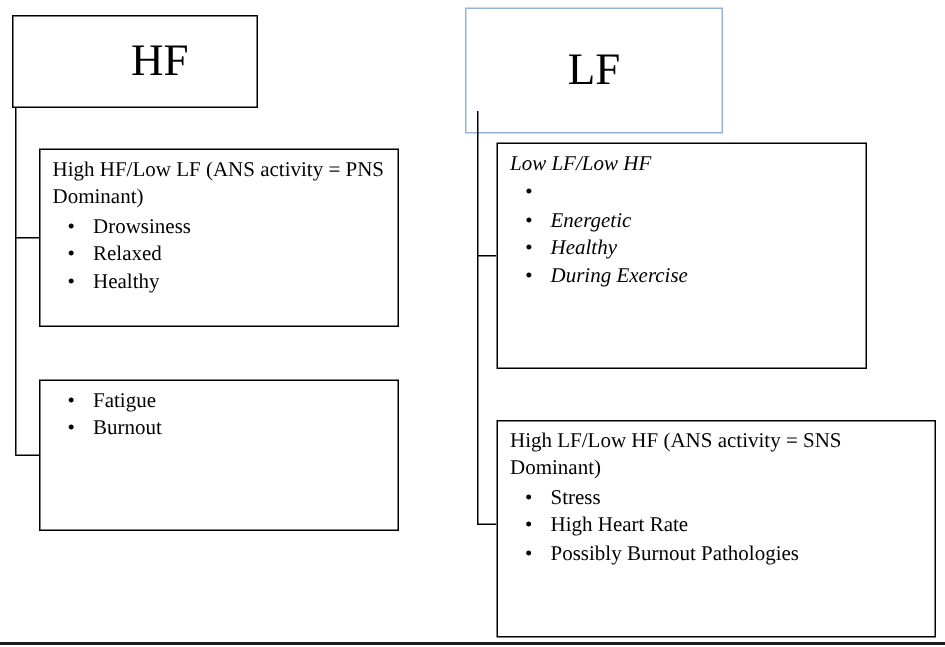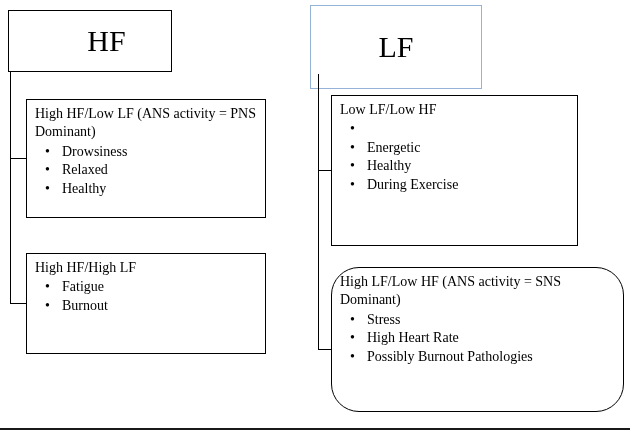--- a/index.html
+++ b/index.html
@@ -95,51 +95,50 @@
       <span class="bullet-marker">•</span>
       <span class="bullet-text">Relaxed</span>
     </div>
     <div class="bullet-row">
       <span class="bullet-marker">•</span>
       <span class="bullet-text">Healthy</span>
     </div>
   </div>
 
   <div class="box content-box" style="left:26px; top:253px; width:240px; height:101px;">
-    <div class="box-title">High HF/High LF</div>
     <div class="bullet-row">
       <span class="bullet-marker">•</span>
       <span class="bullet-text">Fatigue</span>
     </div>
     <div class="bullet-row">
       <span class="bullet-marker">•</span>
       <span class="bullet-text">Burnout</span>
     </div>
   </div>
 
-  <div class="box content-box" style="left:331px; top:95px; width:247px; height:151px;">
+  <div class="box content-box" style="left:331px; top:95px; width:247px; height:151px;font-style:italic;">
     <div class="box-title">Low LF/Low HF</div>
     <div class="bullet-row">
       <span class="bullet-marker">•</span>
     </div>
     <div class="bullet-row">
       <span class="bullet-marker">•</span>
       <span class="bullet-text">Energetic</span>
     </div>
     <div class="bullet-row">
       <span class="bullet-marker">•</span>
       <span class="bullet-text">Healthy</span>
     </div>
     <div class="bullet-row">
       <span class="bullet-marker">•</span>
       <span class="bullet-text">During Exercise</span>
     </div>
   </div>
 
-  <div class="box content-box" style="left:331px; top:267px; width:293px; height:145px;border-radius:28px;">
+  <div class="box content-box" style="left:331px; top:280px; width:293px; height:145px;">
     <div class="box-title">High LF/Low HF (ANS activity = SNS Dominant)</div>
     <div class="bullet-row">
       <span class="bullet-marker">•</span>
       <span class="bullet-text">Stress</span>
     </div>
     <div class="bullet-row">
       <span class="bullet-marker">•</span>
       <span class="bullet-text">High Heart Rate</span>
     </div>
     <div class="bullet-row">

